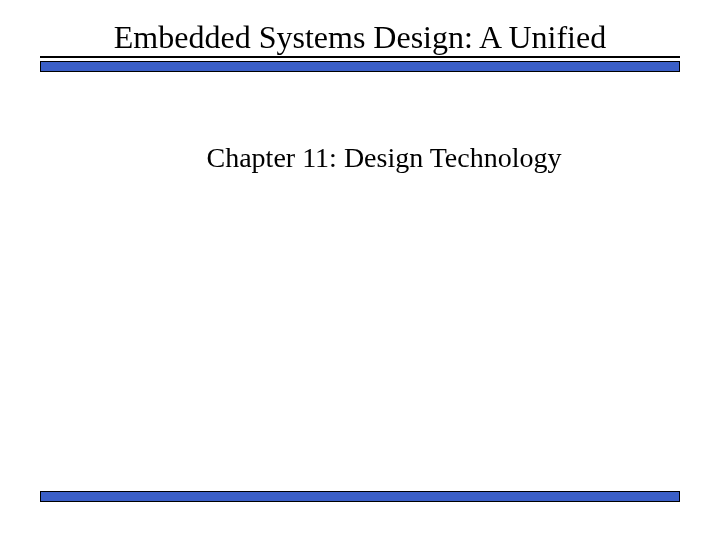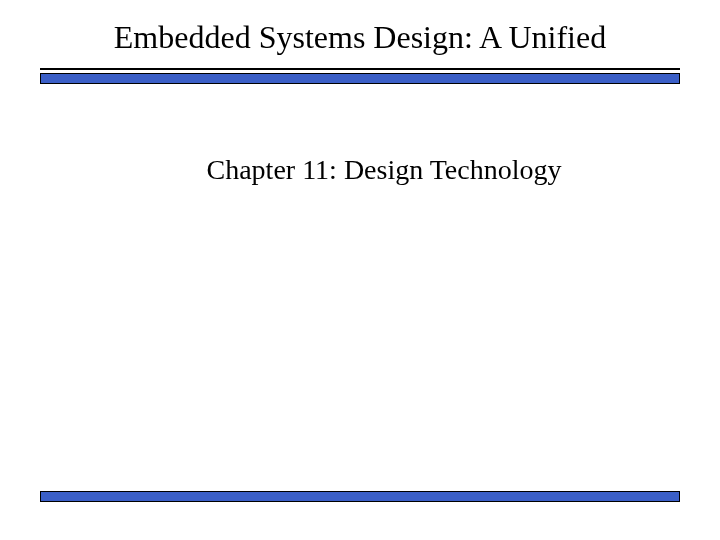--- a/index.html
+++ b/index.html
@@ -15,21 +15,20 @@
       width: 100%;
       height: 100%;
       padding: 18px 0 0 0;
       position: relative;
     }
     .title-block {
       text-align: center;
       font-size: 32px;
       line-height: 1.2;
       padding: 0 50px;
-      margin-bottom: 12px;
     }
     .title-underline {
       width: 640px;
       height: 2px;
       background: #000000;
       margin: 0 auto 0 auto;
     }
     .bar-top {
       width: 640px;
       height: 11px;

